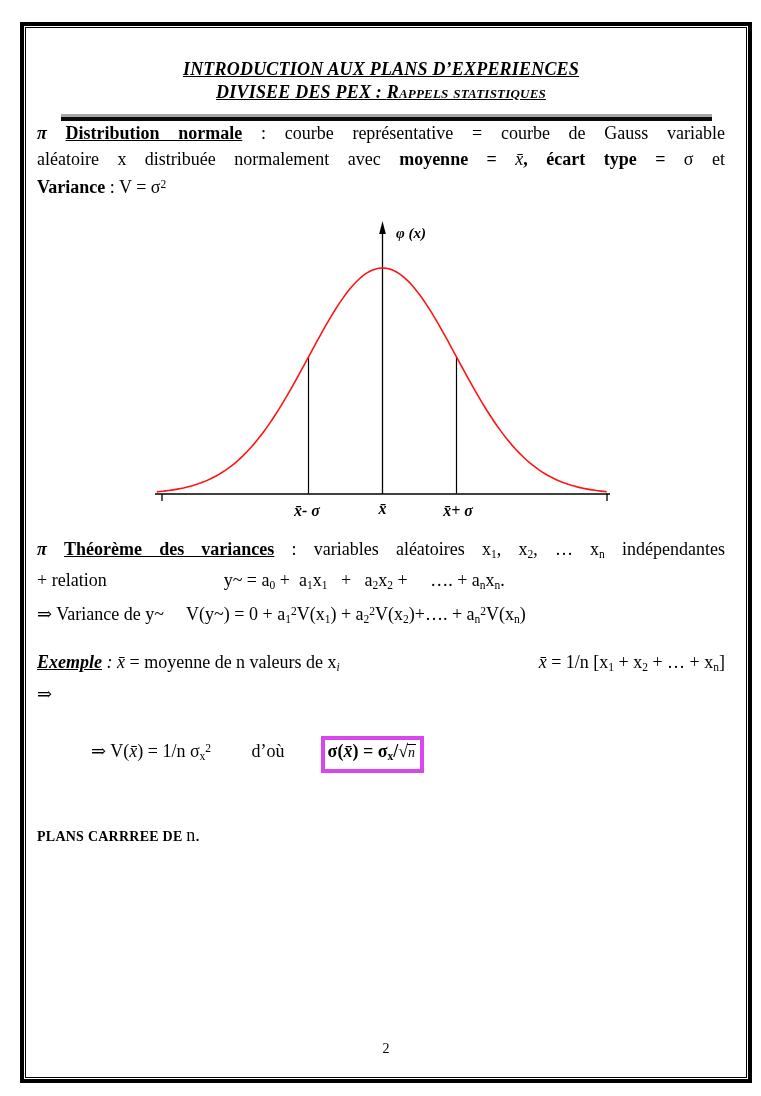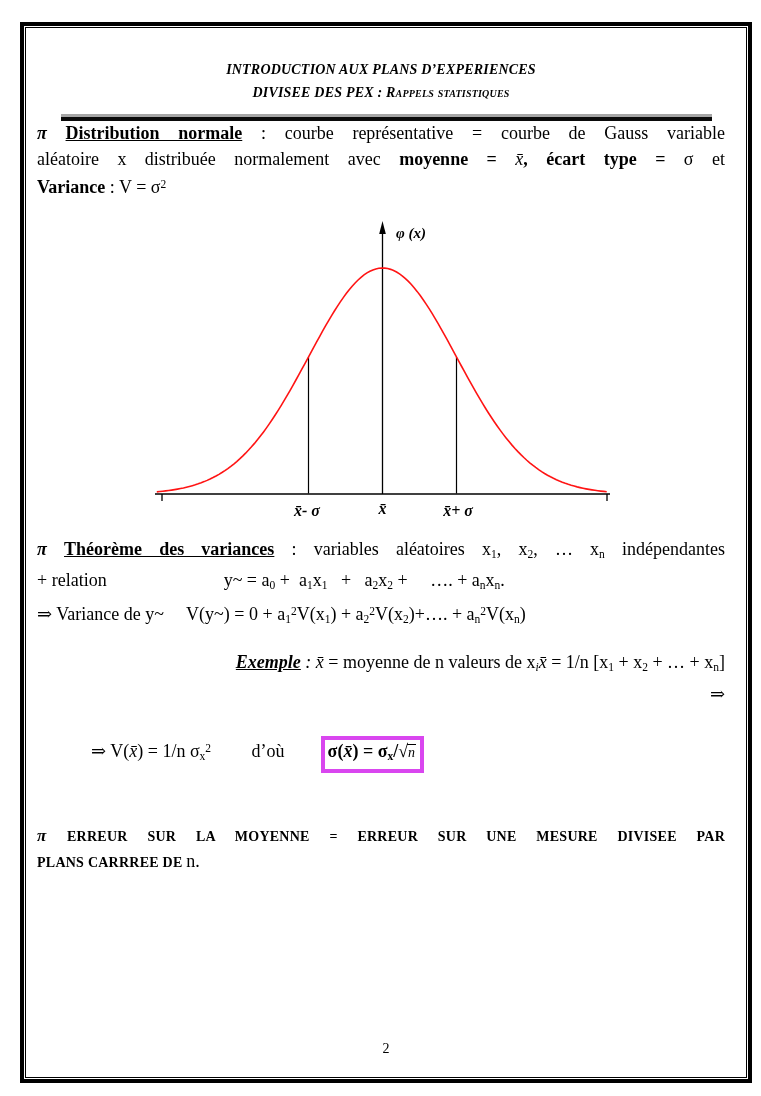--- a/index.html
+++ b/index.html
@@ -4,36 +4,36 @@
 <style>
   html,body{margin:0;padding:0;background:#fff;}
   .page{position:relative;width:761px;height:1096px;background:#ffffff;overflow:hidden;
         font-family:"Liberation Serif","DejaVu Serif",serif;color:#000;}
   .frame{position:absolute;left:20px;top:22px;width:732px;height:1061px;
          border:4px solid #000;box-sizing:border-box;}
   .frame-inner{position:absolute;inset:1px;border:1px solid #000;}
   .content{position:absolute;inset:0;padding:30px 21px 0 11px;box-sizing:border-box;}
 
   .title{ text-align:center;font-weight:bold;font-style:italic;
-          font-size:14px;line-height:23px;letter-spacing:.2px;}
+          font-size:18px;line-height:23px;letter-spacing:.2px;text-decoration:underline;}
   .sc{font-variant:small-caps;}
 
   .hrule{margin:10px 13px 0 24px;}
   .hrule-gray{height:3px;background:#a6a6a6;}
   .hrule-black{height:4px;background:#0a0a0a;}
 
   .para{font-size:18px;line-height:25.5px;}
   .intro{}
   .theorem{margin-top:13px;line-height:26px;}
   .exemple{margin-top:17px;line-height:27px;}
   .erreur{margin-top:23px;font-size:14px;line-height:25px;letter-spacing:.25px;}
   .erreur .bullet{font-size:17px;}
   .jline{text-align:justify;text-align-last:justify;}
   .pline{white-space:pre-wrap;}
-  .flexline{display:flex;justify-content:flex-end;align-items:baseline;}
+  .flexline{display:flex;justify-content:space-between;align-items:baseline;}
   .flexline>span{white-space:pre-wrap;}
 
   .b{font-weight:bold;}
   .i{font-style:italic;}
   .bu{font-weight:bold;text-decoration:underline;}
   .biu{font-weight:bold;font-style:italic;text-decoration:underline;}
   .bullet{font-style:italic;font-weight:bold;}
   .ibar{font-style:italic;}
   .bibar{font-weight:bold;font-style:italic;}
   .sb{font-size:11.5px;vertical-align:-3px;}
@@ -105,21 +105,20 @@
           </div>
           <div class="flexline">
             <span><span>⇒</span></span>
           </div>
           <div class="pline">
             <span><span>⇒ V(</span><span class="ibar">x̄</span><span>) = 1/n σ</span><span class="sb">x</span><span class="sp">2</span><span>         d’où        </span></span><span class="fbox"><span class="b">σ(</span><span class="bibar">x̄</span><span class="b">) = σ</span><span class="bsb">x</span><span class="b">/</span><span>√</span><span class="rad">n</span></span>
           </div>
         </div>
 
         <div class="para erreur">
-          <div class="jline"><span class="bullet">π </span><span class="b">ERREUR SUR LA MOYENNE = ERREUR SUR UNE MESURE DIVISEE PAR</span></div>
           <div><span class="b">PLANS CARRREE DE </span><span class="nbody">n.</span></div>
         </div>
 
       </div>
       <div class="pagenum">2</div>
     </div>
   </div>
 </div>
 
 </body></html>

